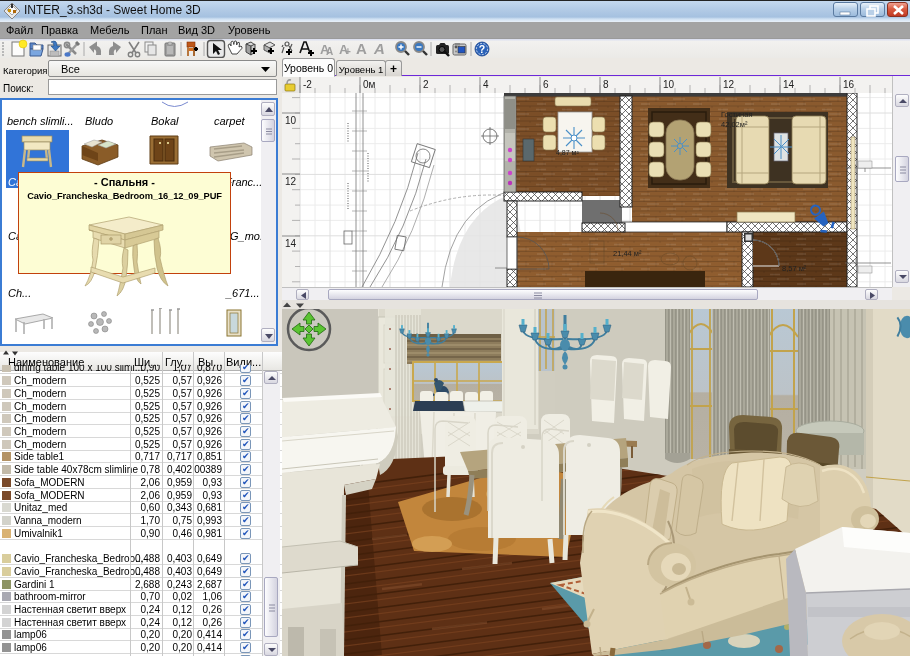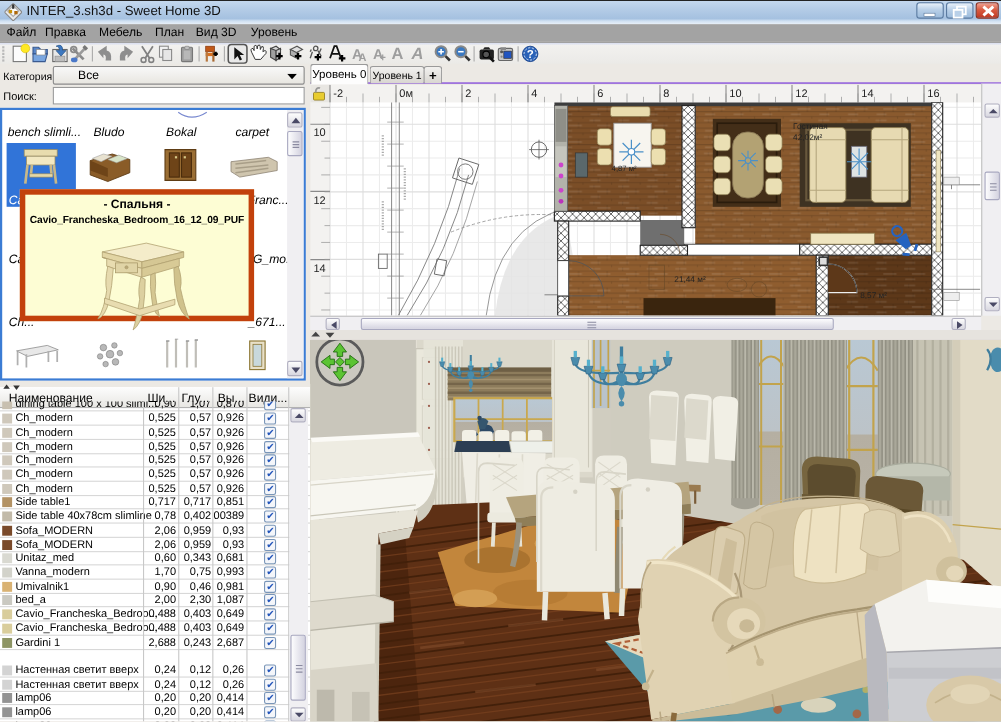--- a/index.html
+++ b/index.html
@@ -16,30 +16,30 @@
 
 #menubar{position:absolute;left:0;top:22px;width:910px;height:16px;background:#a3a3a3;color:#000}
 #menubar span{position:absolute;top:2px}
 
 #toolbar{position:absolute;left:0;top:38px;width:910px;height:20px;
  background:linear-gradient(#dde1f0 0,#dde1f0 1px,#f2f1ef 2px,#ebeae7 100%);border-top:1px solid #9a9a9a}
 
 #leftpanel{position:absolute;left:0;top:58px;width:282px;height:598px;background:#ece9e4}
 .lbl{position:absolute;color:#000}
 #combo{position:absolute;left:48px;top:2px;width:229px;height:17px;background:linear-gradient(#f8f8f8,#e8e6e0);border:1px solid #8a8a8a;border-radius:2px}
-#combo b{font-weight:normal;position:absolute;left:22px;top:2px}
+#combo b{font-weight:normal;position:absolute;left:12px;top:2px}
 #searchbox{position:absolute;left:48px;top:21px;width:229px;height:16px;background:#fff;border:1px solid #9a9a9a}
 #catalog{position:absolute;left:0;top:40px;width:278px;height:248px;background:#fff;border:2px solid #3b7cd4;overflow:hidden}
 .catlbl{position:absolute;font-style:italic;font-size:11px;color:#000;white-space:nowrap}
 #cat-scroll{position:absolute;right:0;top:0;width:15px;height:244px;background:#f0eff2}
 
 .sbtn{position:absolute;background:linear-gradient(#fdfdfd,#d8d7e0);border:1px solid #b0afc0;border-radius:2px}
 .sthumb{position:absolute;background:linear-gradient(90deg,#fdfdfe,#d4d3e0);border:1px solid #a8a8c0;border-radius:2px}
 .sthumbH{position:absolute;background:linear-gradient(#fdfdfe,#d4d3e0);border:1px solid #a8a8c0;border-radius:2px}
-#tooltip{position:absolute;left:16px;top:72px;width:213px;height:120px;background:#fdfdd4;border:5px solid #c2410c;text-align:center;font-size:11px;color:#000}
+#tooltip{position:absolute;left:16px;top:72px;width:213px;height:102px;background:#fdfdd4;border:1px solid #c2410c;text-align:center;font-size:11px;color:#000}
 
 #ftable{position:absolute;left:0;top:294px;width:282px;height:304px;background:#fff}
 #fhead{position:absolute;left:0;top:0;width:282px;height:19px;background:linear-gradient(#fdfdfd,#e8e7e3);border-bottom:1px solid #b2b2b2;color:#000}
 #fhead span{position:absolute;top:4px}
 .frow{position:absolute;left:0;width:314px;height:13px;border-bottom:1px solid #d8d8d8;color:#000;font-size:10px;white-space:nowrap}
 .frow .c0{position:absolute;left:14px;top:1px}
 .frow i{position:absolute;left:2px;top:2px;width:9px;height:9px;background:#c8b89a;font-style:normal}
 .num{position:absolute;top:1px;text-align:right}
 .n1{left:110px;width:50px}.n2{left:142px;width:50px}.n3{left:174px;width:48px}
 .cbx{position:absolute;left:240px;top:1px;width:11px;height:11px;background:#f4f6fa;border:1px solid #7a96b8;border-radius:2px}
@@ -438,28 +438,20 @@
           <span class="cbx"></span>
         </div>
 <div class="frow" style="top:161.7px">
           <i style="background:#d9b273"></i>
           <span class="c0">Umivalnik1</span>
           <span class="num n1">0,90</span>
           <span class="num n2">0,46</span>
           <span class="num n3">0,981</span>
           <span class="cbx"></span>
         </div>
-<div class="frow" style="top:174.4px">
-          <i style="background:#cac9c1"></i>
-          <span class="c0">bed_a</span>
-          <span class="num n1">2,00</span>
-          <span class="num n2">2,30</span>
-          <span class="num n3">1,087</span>
-          <span class="cbx"></span>
-        </div>
 <div class="frow" style="top:187.1px">
           <i style="background:#d9cd9c"></i>
           <span class="c0">Cavio_Francheska_Bedroo...</span>
           <span class="num n1">0,488</span>
           <span class="num n2">0,403</span>
           <span class="num n3">0,649</span>
           <span class="cbx"></span>
         </div>
 <div class="frow" style="top:199.8px">
           <i style="background:#d9cd9c"></i>
@@ -468,20 +460,28 @@
           <span class="num n2">0,403</span>
           <span class="num n3">0,649</span>
           <span class="cbx"></span>
         </div>
 <div class="frow" style="top:212.5px">
           <i style="background:#8d9464"></i>
           <span class="c0">Gardini 1</span>
           <span class="num n1">2,688</span>
           <span class="num n2">0,243</span>
           <span class="num n3">2,687</span>
+          <span class="cbx"></span>
+        </div>
+<div class="frow" style="top:225.3px">
+          <i style="background:#a9a9b2"></i>
+          <span class="c0">bathroom-mirror</span>
+          <span class="num n1">0,70</span>
+          <span class="num n2">0,02</span>
+          <span class="num n3">1,06</span>
           <span class="cbx"></span>
         </div>
 <div class="frow" style="top:238.0px">
           <i style="background:#d3d3d3"></i>
           <span class="c0">Настенная светит вверх</span>
           <span class="num n1">0,24</span>
           <span class="num n2">0,12</span>
           <span class="num n3">0,26</span>
           <span class="cbx"></span>
         </div>

